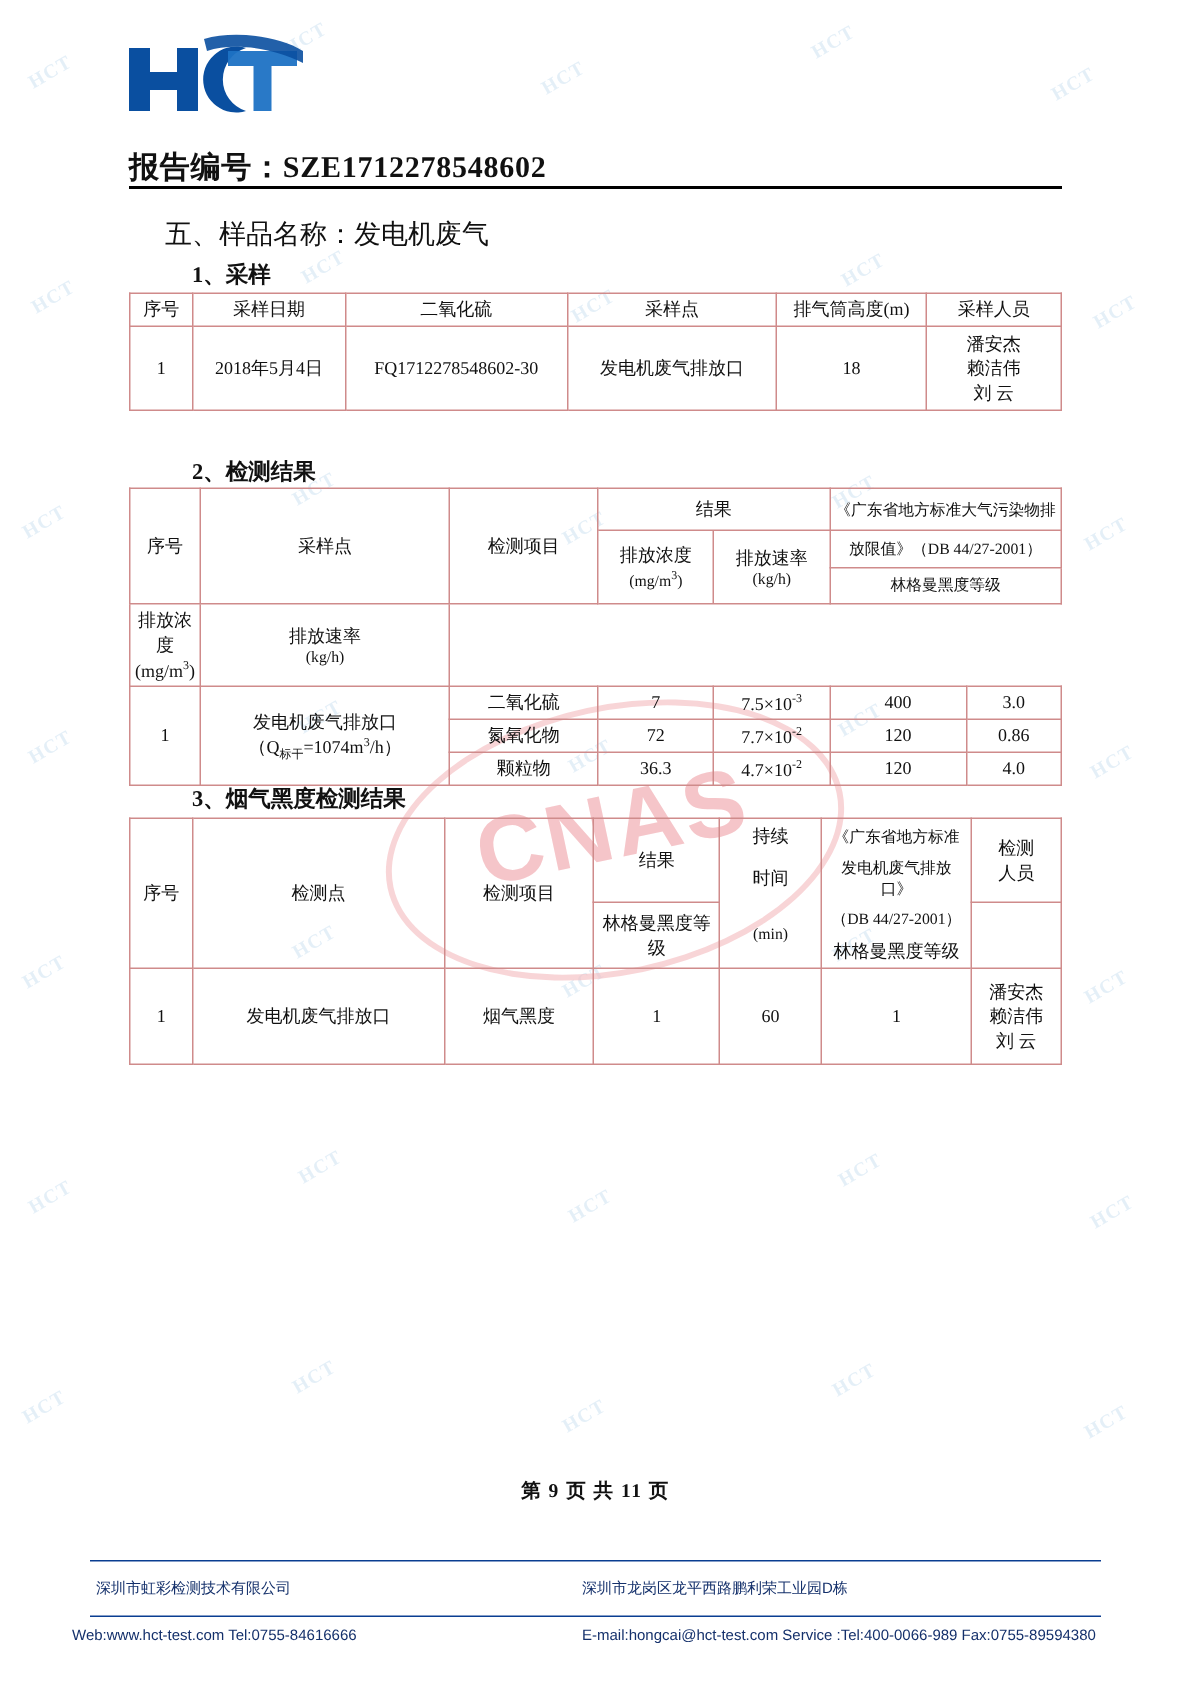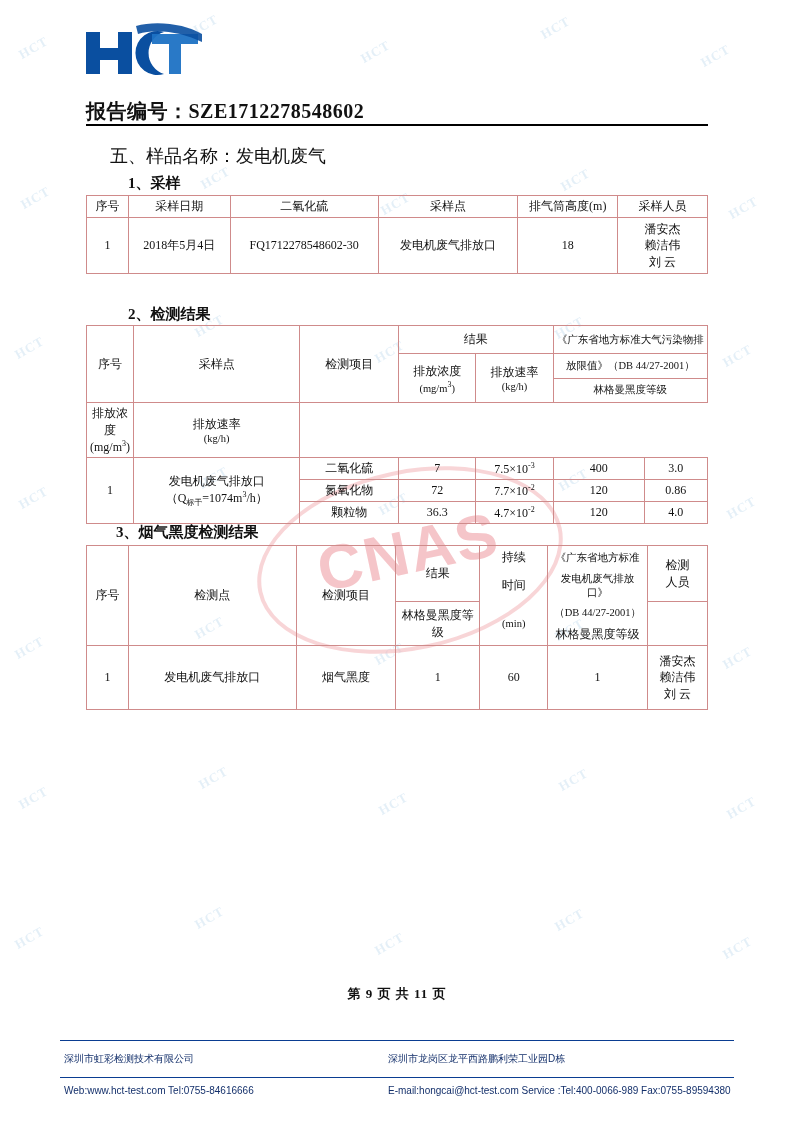--- a/index.html
+++ b/index.html
@@ -72,21 +72,21 @@
     position:absolute;left:86px;top:124px;
     width:622px;height:2px;background:#000;
   }
   .sec-title{
     position:absolute;left:110px;top:144px;
     font-size:18px;font-weight:normal;
   }
   .sub-title{font-size:15px;font-weight:bold;position:absolute;}
   #sub1{left:128px;top:174px;}
   #sub2{left:128px;top:305px;}
-  #sub3{left:116px;top:523px;text-align:right;}
+  #sub3{left:128px;top:523px;text-align:right;}
 
   table{
     position:absolute;
     border-collapse:collapse;
     font-size:12px;
     background:transparent;
   }
   table td,table th{
     border:1px solid #d08a8a;
     text-align:center;
@@ -113,21 +113,21 @@
   .foot-line2{
     position:absolute;left:60px;top:1077px;width:674px;height:1px;background:#0a3d91;
   }
   .foot{
     position:absolute;
     font-family:"Liberation Sans","DejaVu Sans",sans-serif;
     font-size:10px;color:#14306b;
   }
   #f-left1{left:64px;top:1052px;}
   #f-right1{left:388px;top:1052px;}
-  #f-left2{left:64px;top:1085px;}
+  #f-left2{left:48px;top:1085px;}
   #f-right2{left:388px;top:1085px;}
 </style>
 </head>
 <body>
 
 <div class="page">
 
   <div class="wm-layer">
     <div class="wm" style="left:18px;top:40px;">HCT</div>
     <div class="wm" style="left:188px;top:18px;">HCT</div>

